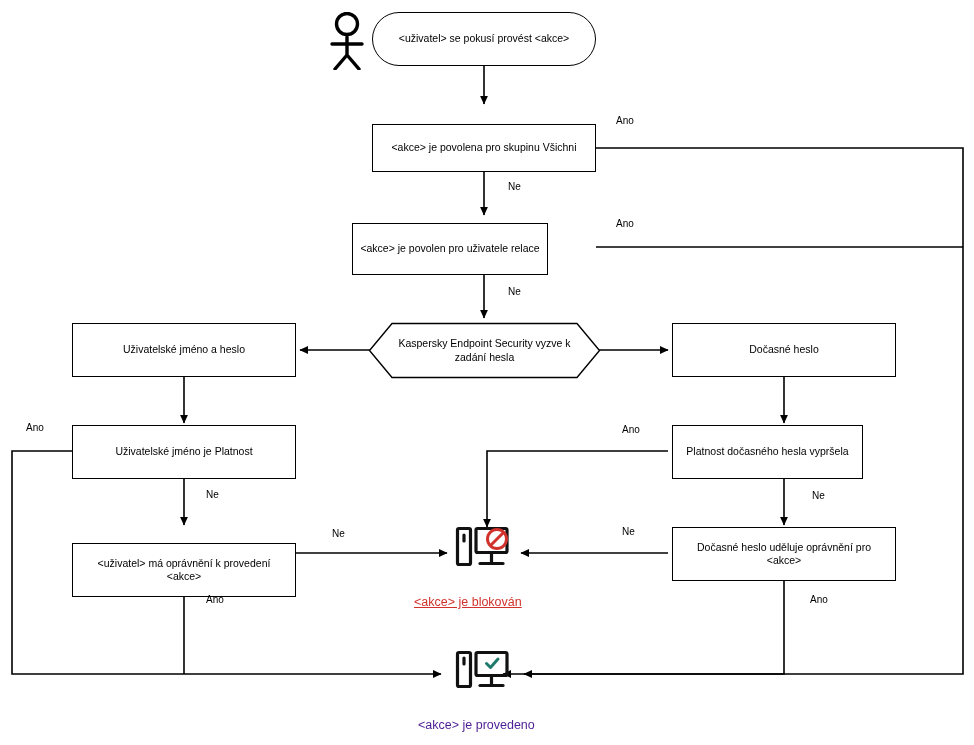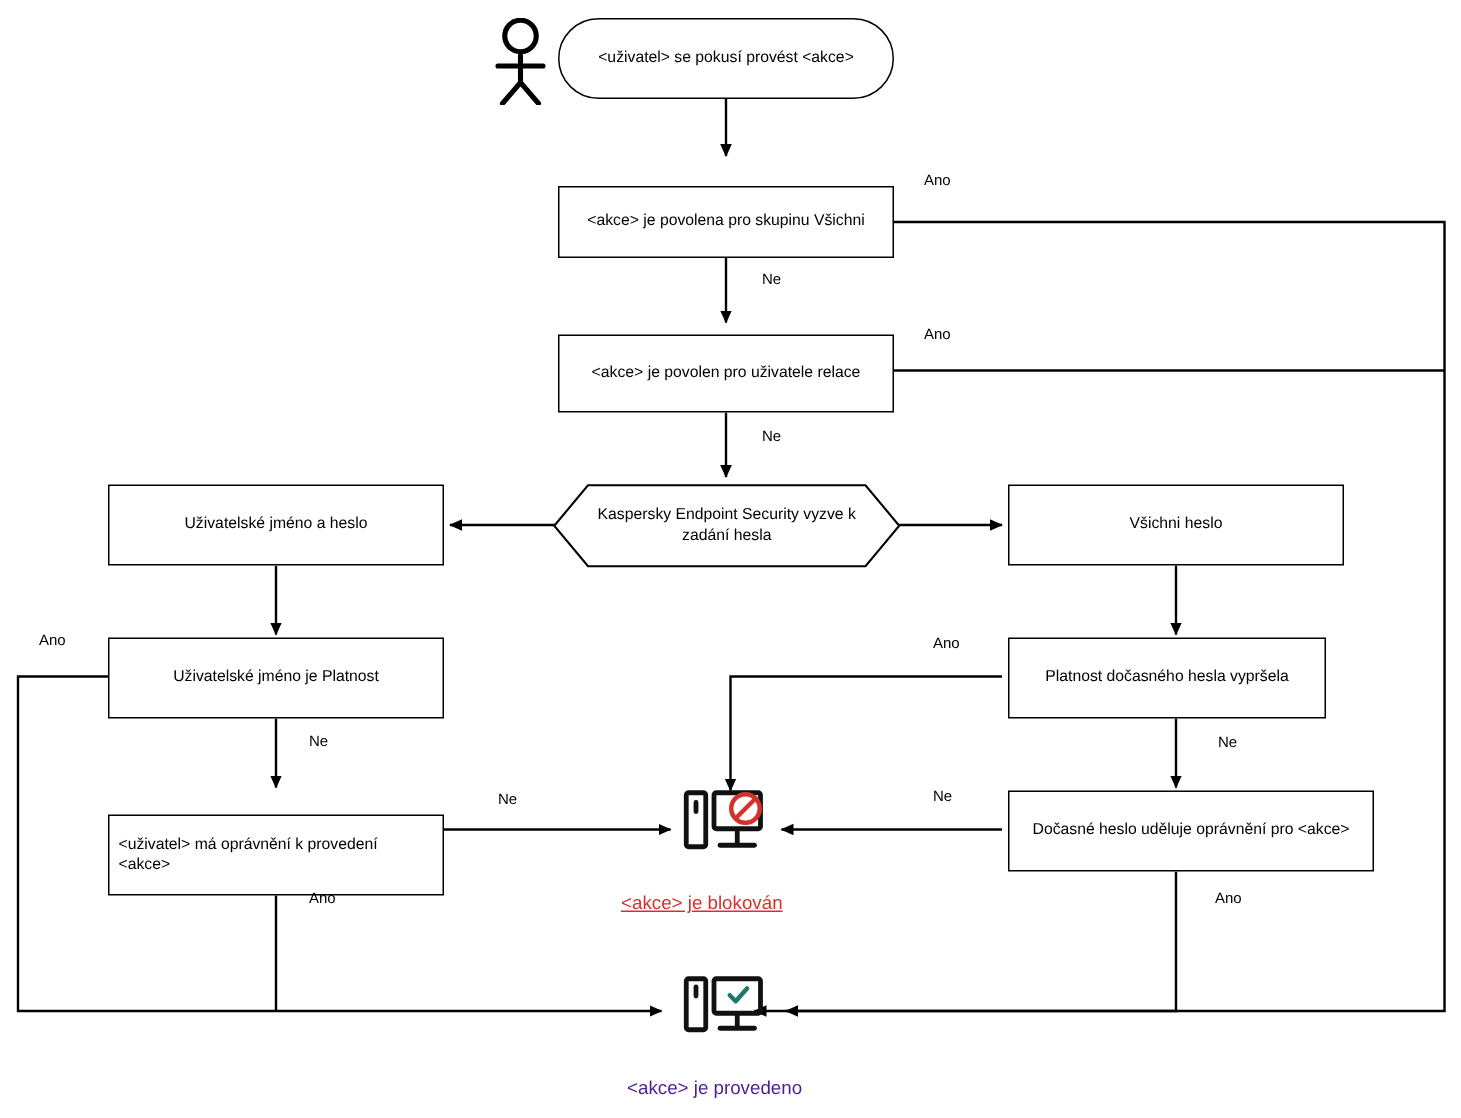--- a/index.html
+++ b/index.html
@@ -18,21 +18,21 @@
     overflow: hidden;
   }
   .node {
     position: absolute;
     box-sizing: border-box;
     border: 1.4px solid #000000;
     background: #ffffff;
     display: flex;
     align-items: center;
     justify-content: center;
-    text-align: left;
+    text-align: center;
     font-size: 10.5px;
     line-height: 1.25;
     color: #000000;
     padding: 2px 6px;
   }
   .node.rounded {
     border-radius: 30px;
   }
   .hexwrap {
     position: absolute;
@@ -133,54 +133,54 @@
   </div>
 
   <div class="node rounded" style="left:372px; top:12px; width:224px; height:54px;">
     <span>&lt;uživatel&gt; se pokusí provést &lt;akce&gt;</span>
   </div>
 
   <div class="node" style="left:372px; top:124px; width:224px; height:48px;">
     <span>&lt;akce&gt; je povolena pro skupinu Všichni</span>
   </div>
 
-  <div class="node" style="left:372px; top:223px; width:224px; height:52px;">
+  <div class="node" style="left:352px; top:223px; width:196px; height:52px;">
     <span>&lt;akce&gt; je povolen pro uživatele relace</span>
   </div>
 
   <div class="hexwrap" style="left:368px; top:322px; width:233px; height:57px;">
     <svg width="233" height="57" viewBox="0 0 233 57">
       <polygon points="24,1.5 209,1.5 231.5,28.5 209,55.5 24,55.5 1.5,28.5" fill="#ffffff" stroke="#000000" stroke-width="1.4"></polygon>
     </svg>
     <div class="hexlabel">
       <span>Kaspersky Endpoint Security vyzve k zadání hesla</span>
     </div>
   </div>
 
   <div class="node" style="left:72px; top:323px; width:224px; height:54px;">
     <span>Uživatelské jméno a heslo</span>
   </div>
 
   <div class="node" style="left:672px; top:323px; width:224px; height:54px;">
-    <span>Všichni heslo</span>
+    <span>Dočasné heslo</span>
   </div>
 
   <div class="node" style="left:72px; top:425px; width:224px; height:54px;">
     <span>Uživatelské jméno je Platnost</span>
   </div>
 
-  <div class="node" style="left:672px; top:425px; width:212px; height:54px;">
+  <div class="node" style="left:672px; top:425px; width:191px; height:54px;">
     <span>Platnost dočasného hesla vypršela</span>
   </div>
 
   <div class="node" style="left:72px; top:527px; width:224px; height:54px;margin-top:16px;">
     <span>&lt;uživatel&gt; má oprávnění k provedení &lt;akce&gt;</span>
   </div>
 
-  <div class="node" style="left:672px; top:527px; width:244px; height:54px;">
+  <div class="node" style="left:672px; top:527px; width:224px; height:54px;">
     <span>Dočasné heslo uděluje oprávnění pro &lt;akce&gt;</span>
   </div>
 
   <div class="edgelabel" style="left:616px; top:115px;">Ano</div>
   <div class="edgelabel" style="left:508px; top:181px;">Ne</div>
   <div class="edgelabel" style="left:616px; top:218px;">Ano</div>
   <div class="edgelabel" style="left:508px; top:286px;">Ne</div>
   <div class="edgelabel" style="left:26px; top:422px;">Ano</div>
   <div class="edgelabel" style="left:206px; top:489px;">Ne</div>
   <div class="edgelabel" style="left:622px; top:424px;">Ano</div>

